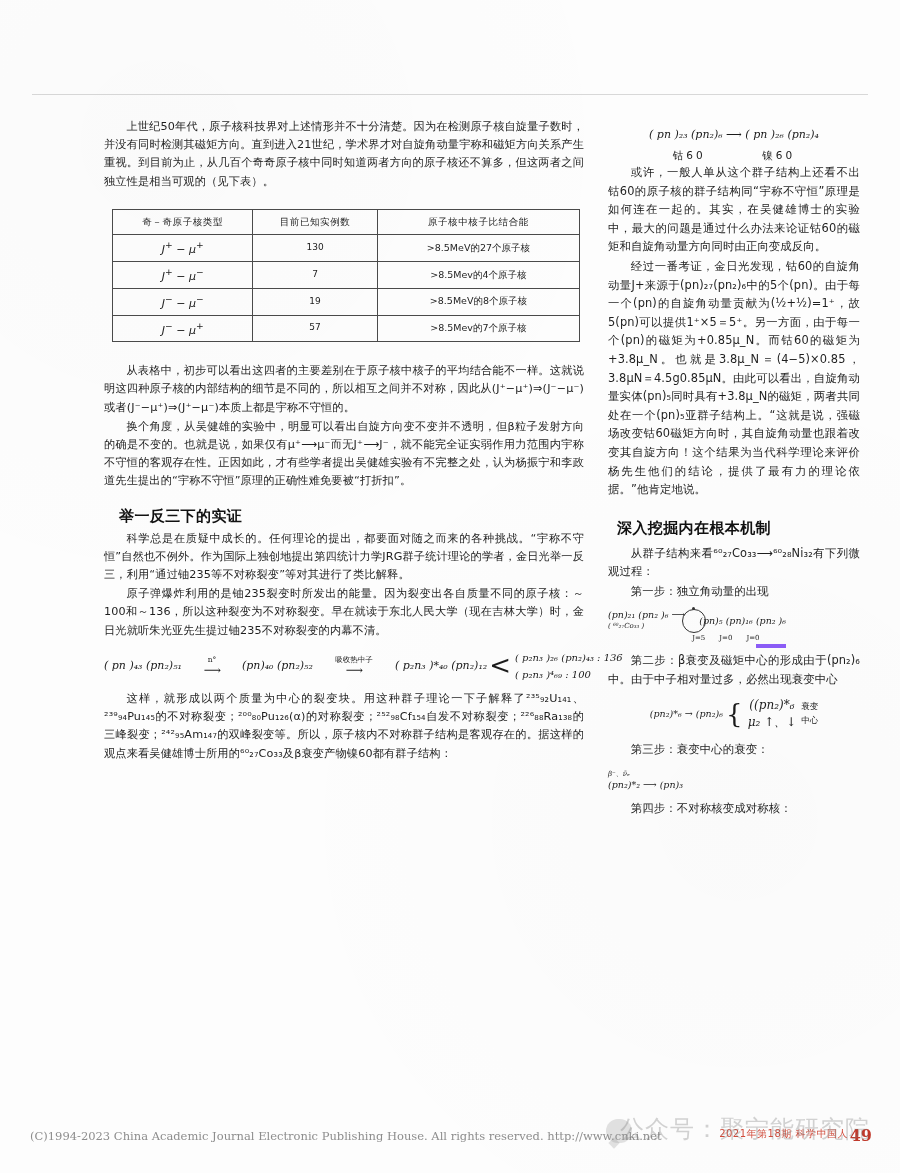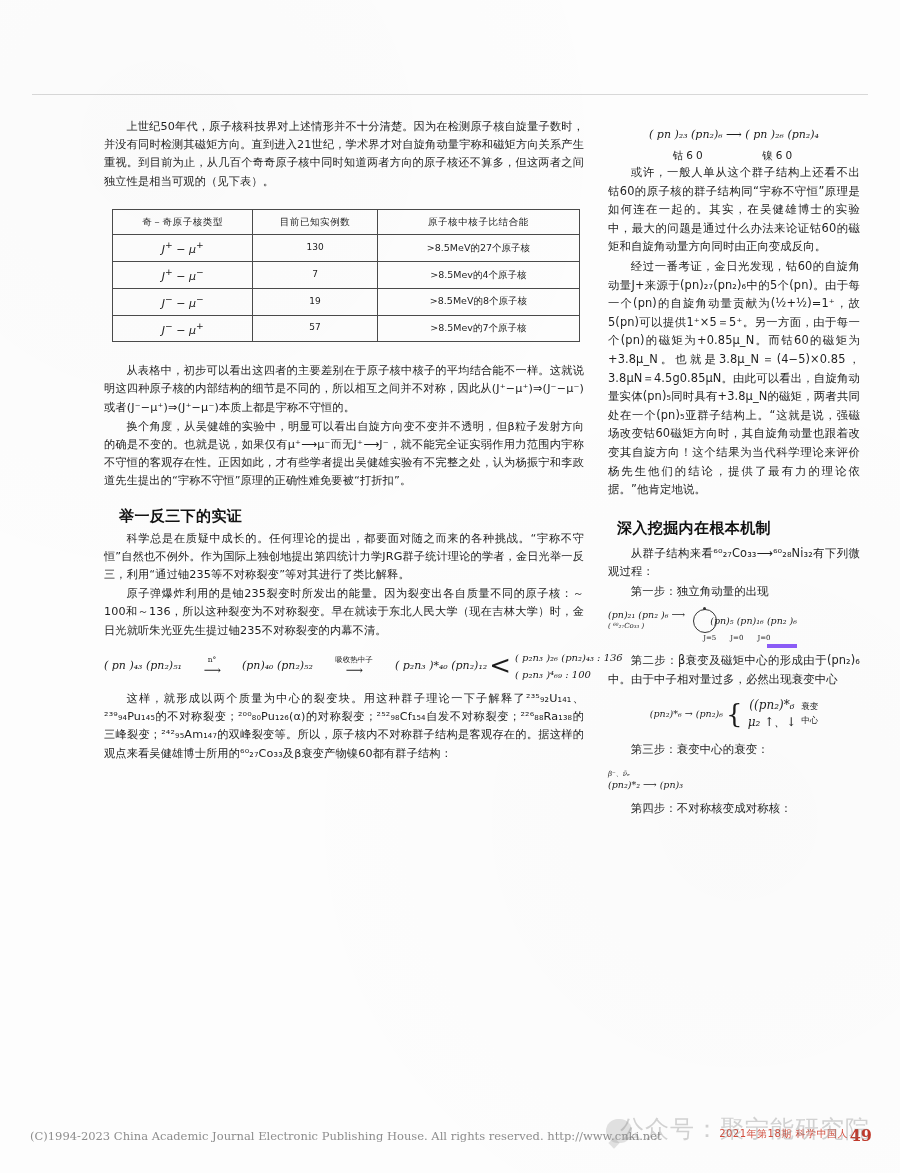--- a/index.html
+++ b/index.html
@@ -317,21 +317,21 @@
       <p class="body">或许，一般人单从这个群子结构上还看不出钴60的原子核的群子结构同“宇称不守恒”原理是如何连在一起的。其实，在吴健雄博士的实验中，最大的问题是通过什么办法来论证钴60的磁矩和自旋角动量方向同时由正向变成反向。</p>
       <p class="body">经过一番考证，金日光发现，钴60的自旋角动量J+来源于(pn)₂₇(pn₂)₆中的5个(pn)。由于每一个(pn)的自旋角动量贡献为(½+½)=1⁺，故5(pn)可以提供1⁺×5＝5⁺。另一方面，由于每一个(pn)的磁矩为+0.85μ_N。而钴60的磁矩为+3.8μ_N。也就是3.8μ_N＝(4−5)×0.85，3.8μN＝4.5g0.85μN。由此可以看出，自旋角动量实体(pn)₅同时具有+3.8μ_N的磁矩，两者共同处在一个(pn)₅亚群子结构上。“这就是说，强磁场改变钴60磁矩方向时，其自旋角动量也跟着改变其自旋方向！这个结果为当代科学理论来评价杨先生他们的结论，提供了最有力的理论依据。”他肯定地说。</p>
 
       <h2 class="section">深入挖掘内在根本机制</h2>
 
       <p class="body">从群子结构来看⁶⁰₂₇Co₃₃⟶⁶⁰₂₈Ni₃₂有下列微观过程：</p>
 
       <p class="body">第一步：独立角动量的出现</p>
 
       <div class="fml-small">
-        <div style="display:flex;align-items:flex-start;gap:14px;">
+        <div style="display:flex;align-items:flex-start;gap:3px;">
           <div>
             <div>(pn)₂₁ (pn₂ )₆  ⟶</div>
             <div style="margin-top:2px;font-size:7px;">(&nbsp;<span>⁶⁰₂₇Co₃₃</span>&nbsp;)</div>
           </div>
           <div style="margin-left:4px;">
             <div style="white-space:nowrap;">
               <span class="circle-mark"></span>
               <span>(pn)₅</span>
               <span>(pn)₁₆</span>
               <span class="underlined">(pn₂ )₆</span>

